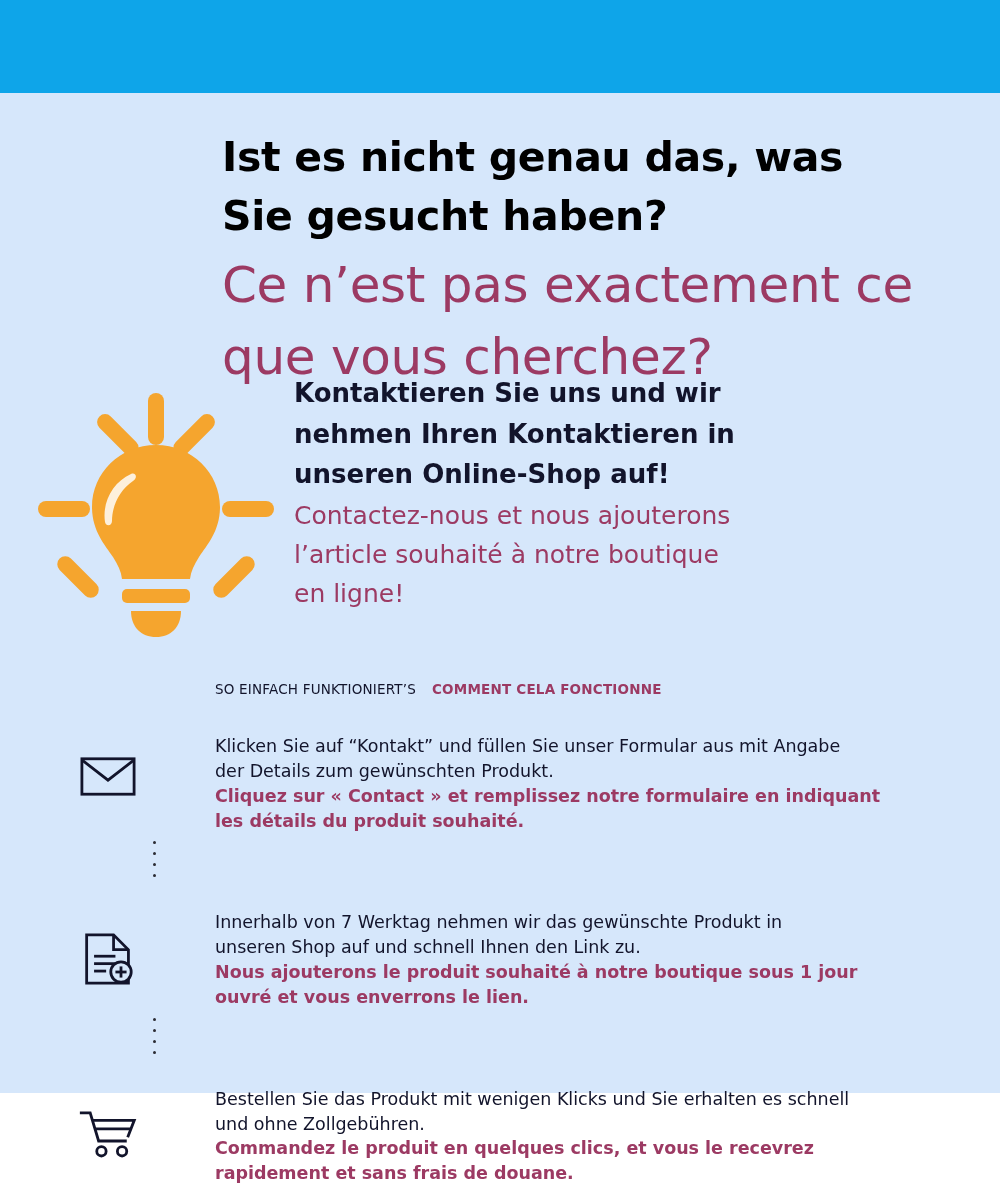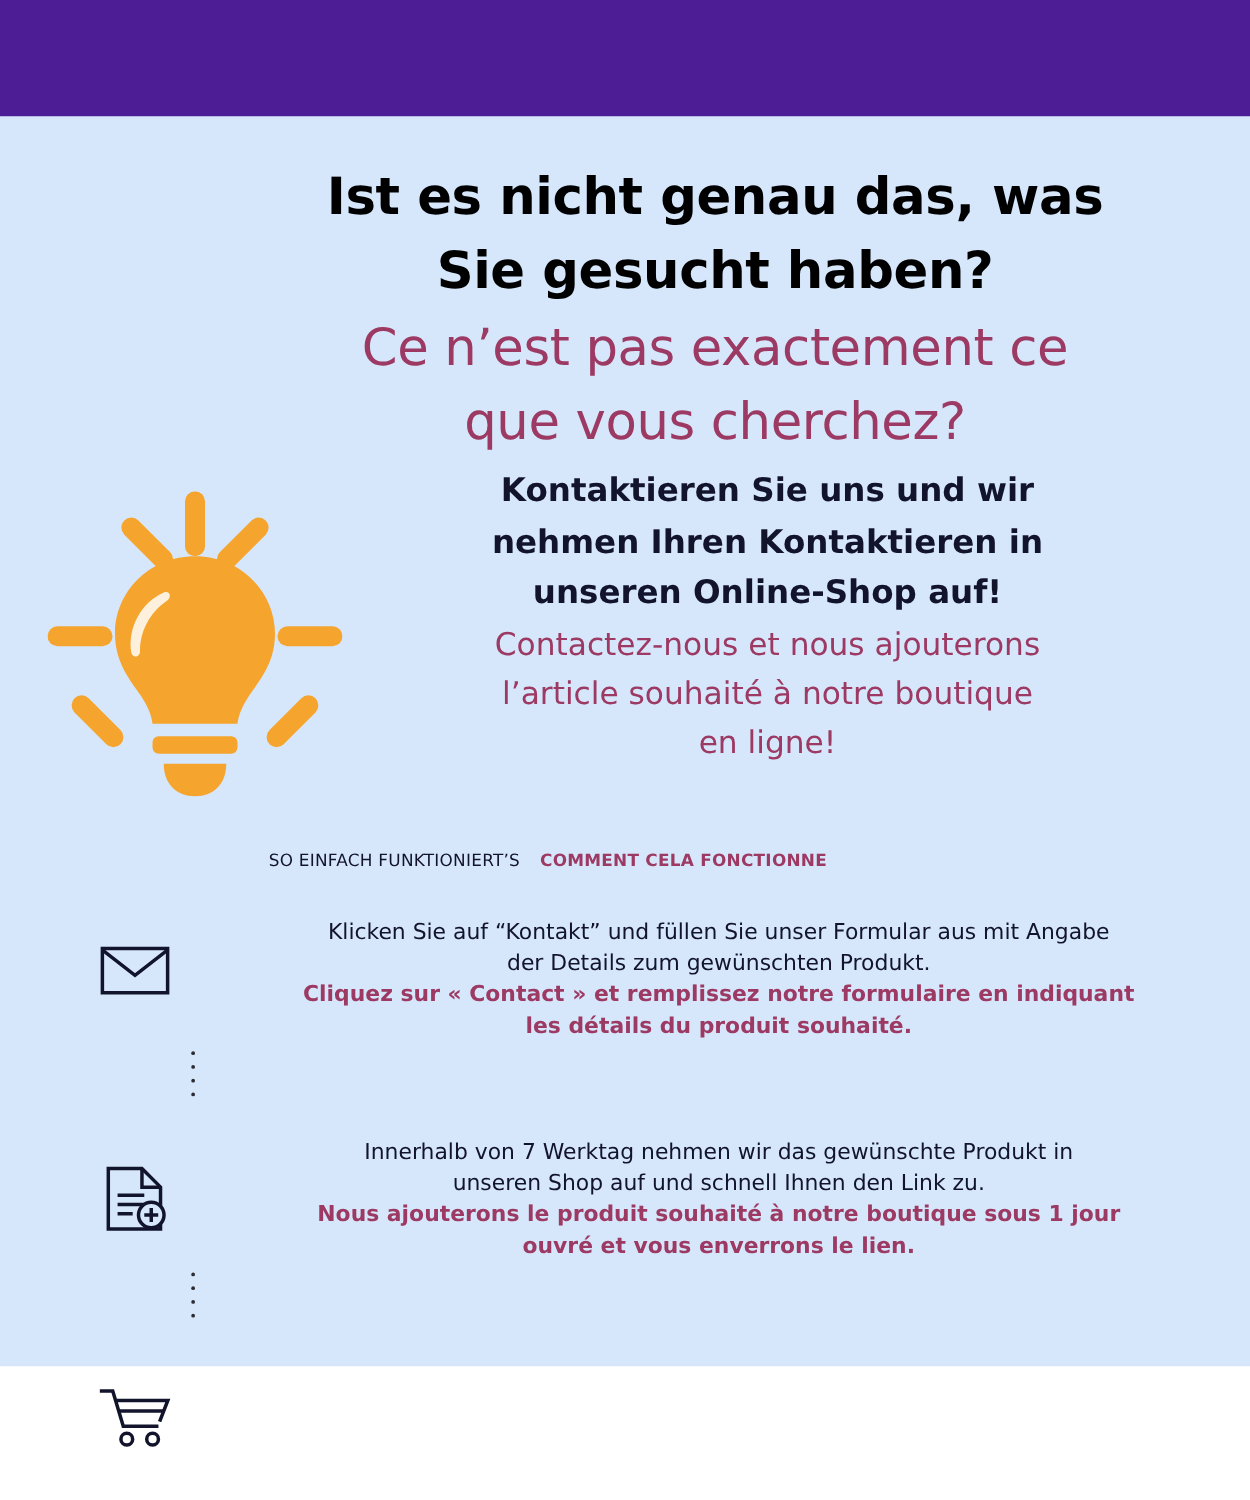--- a/index.html
+++ b/index.html
@@ -11,22 +11,21 @@
     width: 1000px;
     height: 1200px;
     font-family: "DejaVu Sans", "Liberation Sans", sans-serif;
     overflow: hidden;
   }
 
   .page {
     position: relative;
     width: 1000px;
     height: 1080px;
-    background: #4c1d95;
-    text-align: center;
+    background: #0ea5e9;
   }
 
   .banner {
     position: absolute;
     left: 0;
     top: 93px;
     width: 1000px;
     height: 1000px;
     background: #d6e7fb;
   }
@@ -39,21 +38,21 @@
     width: 700px;
   }
   .headline .de {
     font-size: 41px;
     line-height: 1.45;
     font-weight: bold;
     color: #000000;
     letter-spacing: -0.3px;
   }
   .headline .fr {
-    font-size: 41px;
+    font-size: 50px;
     line-height: 1.45;
     font-weight: normal;
     color: #9c3a63;
     letter-spacing: -0.3px;
     margin-top: 2px;
   }
 
   
   .intro-row {
     position: absolute;
@@ -284,17 +283,23 @@
       <div class="step">
         <div class="step-icon">
           <svg viewBox="0 0 64 52" width="60" height="49" aria-hidden="true">
             <path d="M2 4 H13 L22 34 H52" fill="none" stroke="#12142b" stroke-width="3"></path>
             <path d="M15 12 H60 L53 30" fill="none" stroke="#12142b" stroke-width="3"></path>
             <line x1="18" y1="21" x2="57" y2="21" stroke="#12142b" stroke-width="3"></line>
             <circle cx="25" cy="45" r="5" fill="none" stroke="#12142b" stroke-width="3"></circle>
             <circle cx="47" cy="45" r="5" fill="none" stroke="#12142b" stroke-width="3"></circle>
           </svg>
         </div>
+        <div class="step-body">
+          <div class="de">Bestellen Sie das Produkt mit wenigen Klicks und Sie erhalten es schnell</div>
+          <div class="de">und ohne Zollgebühren.</div>
+          <div class="fr">Commandez le produit en quelques clics, et vous le recevrez</div>
+          <div class="fr">rapidement et sans frais de douane.</div>
+        </div>
       </div>
 
     </div>
   </div>
 </div>
 
 </body></html>

